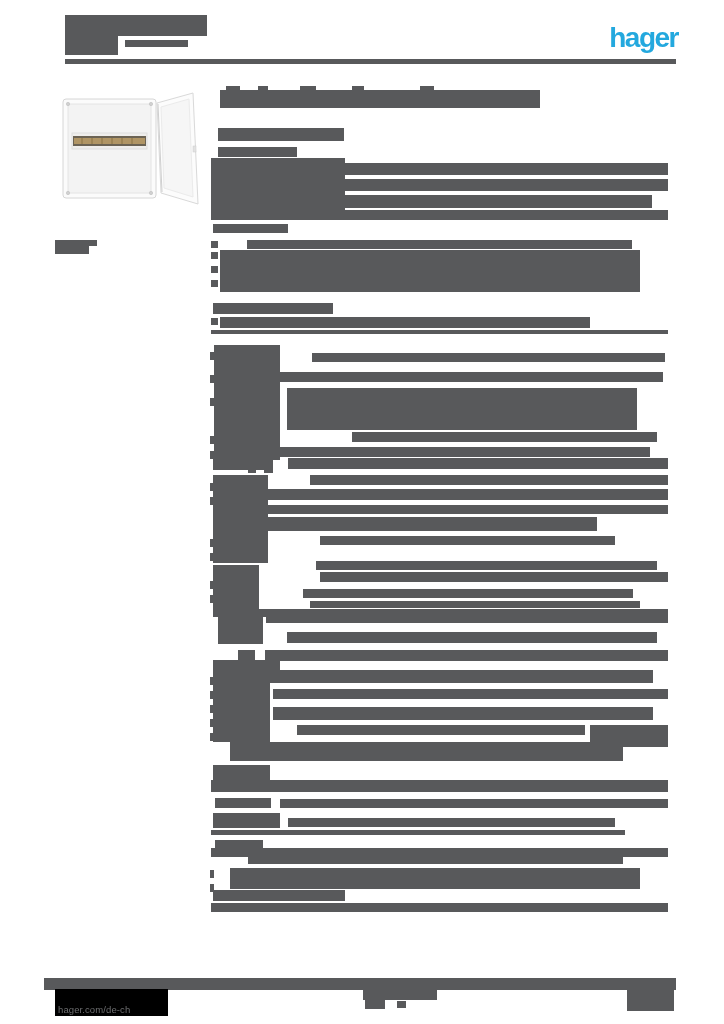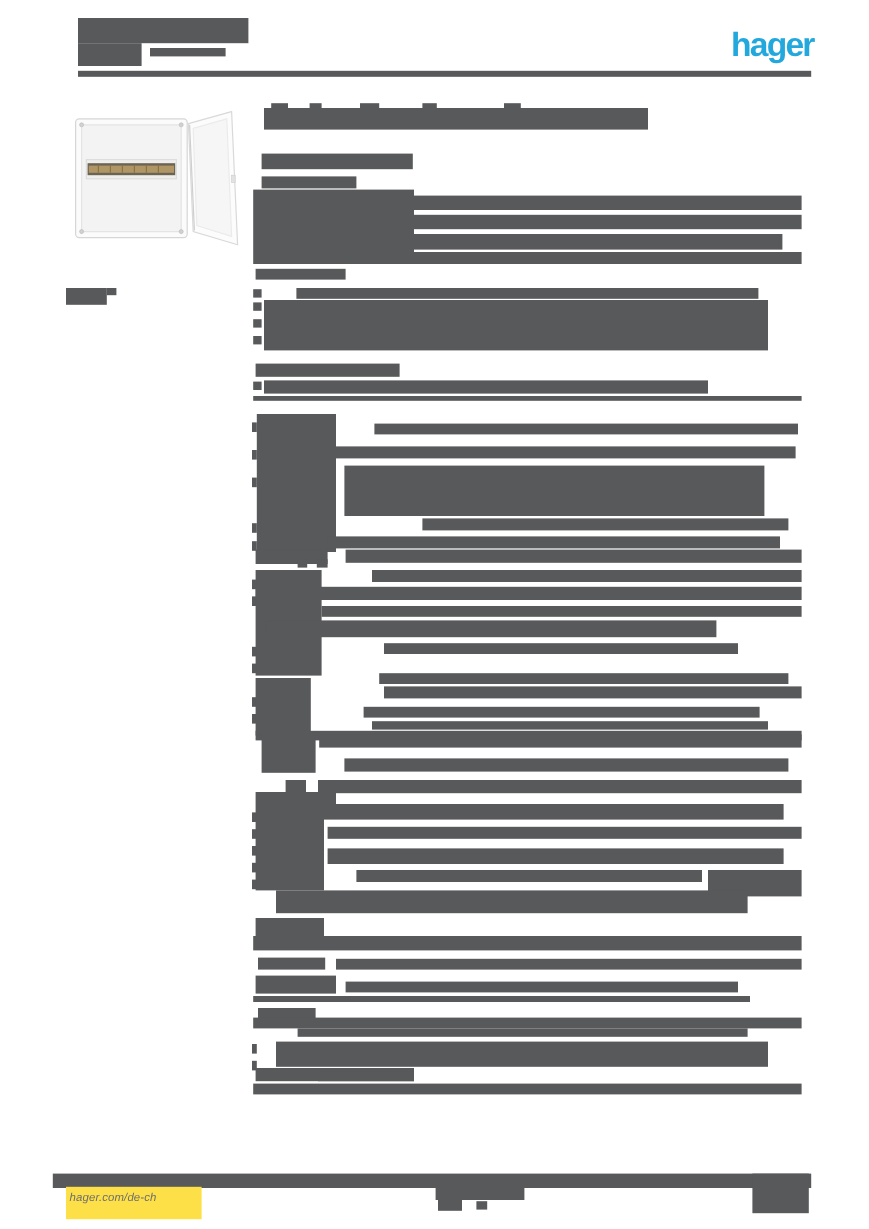--- a/index.html
+++ b/index.html
@@ -9,22 +9,22 @@
   }
   .redact{position:absolute;background:#58595b;}
   .brand-logo{
     position:absolute;left:586px;top:25px;width:92px;height:28px;
     font-weight:bold;font-size:28px;line-height:26px;letter-spacing:-1.5px;
     text-align:right;font-family:"Liberation Sans",sans-serif;
   }
   .product-photo{position:absolute;left:60px;top:90px;width:140px;height:120px;}
   .footer-site{
     position:absolute;left:55px;top:989px;width:113px;height:27px;
-    background:#fde047;box-sizing:border-box;padding:4px 0 0 3px;
-    font-size:9.5px;color:#6d6e70;letter-spacing:0.1px;font-style:italic;
+    background:#000000;box-sizing:border-box;padding:15px 0 0 3px;
+    font-size:9.5px;color:#6d6e70;letter-spacing:0.1px;
   }
 </style>
 </head>
 <body>
 
 <div class="page">
 
   <div class="brand-logo" style="color: rgb(35, 168, 222);">hager</div>
 
   <div class="product-photo">

